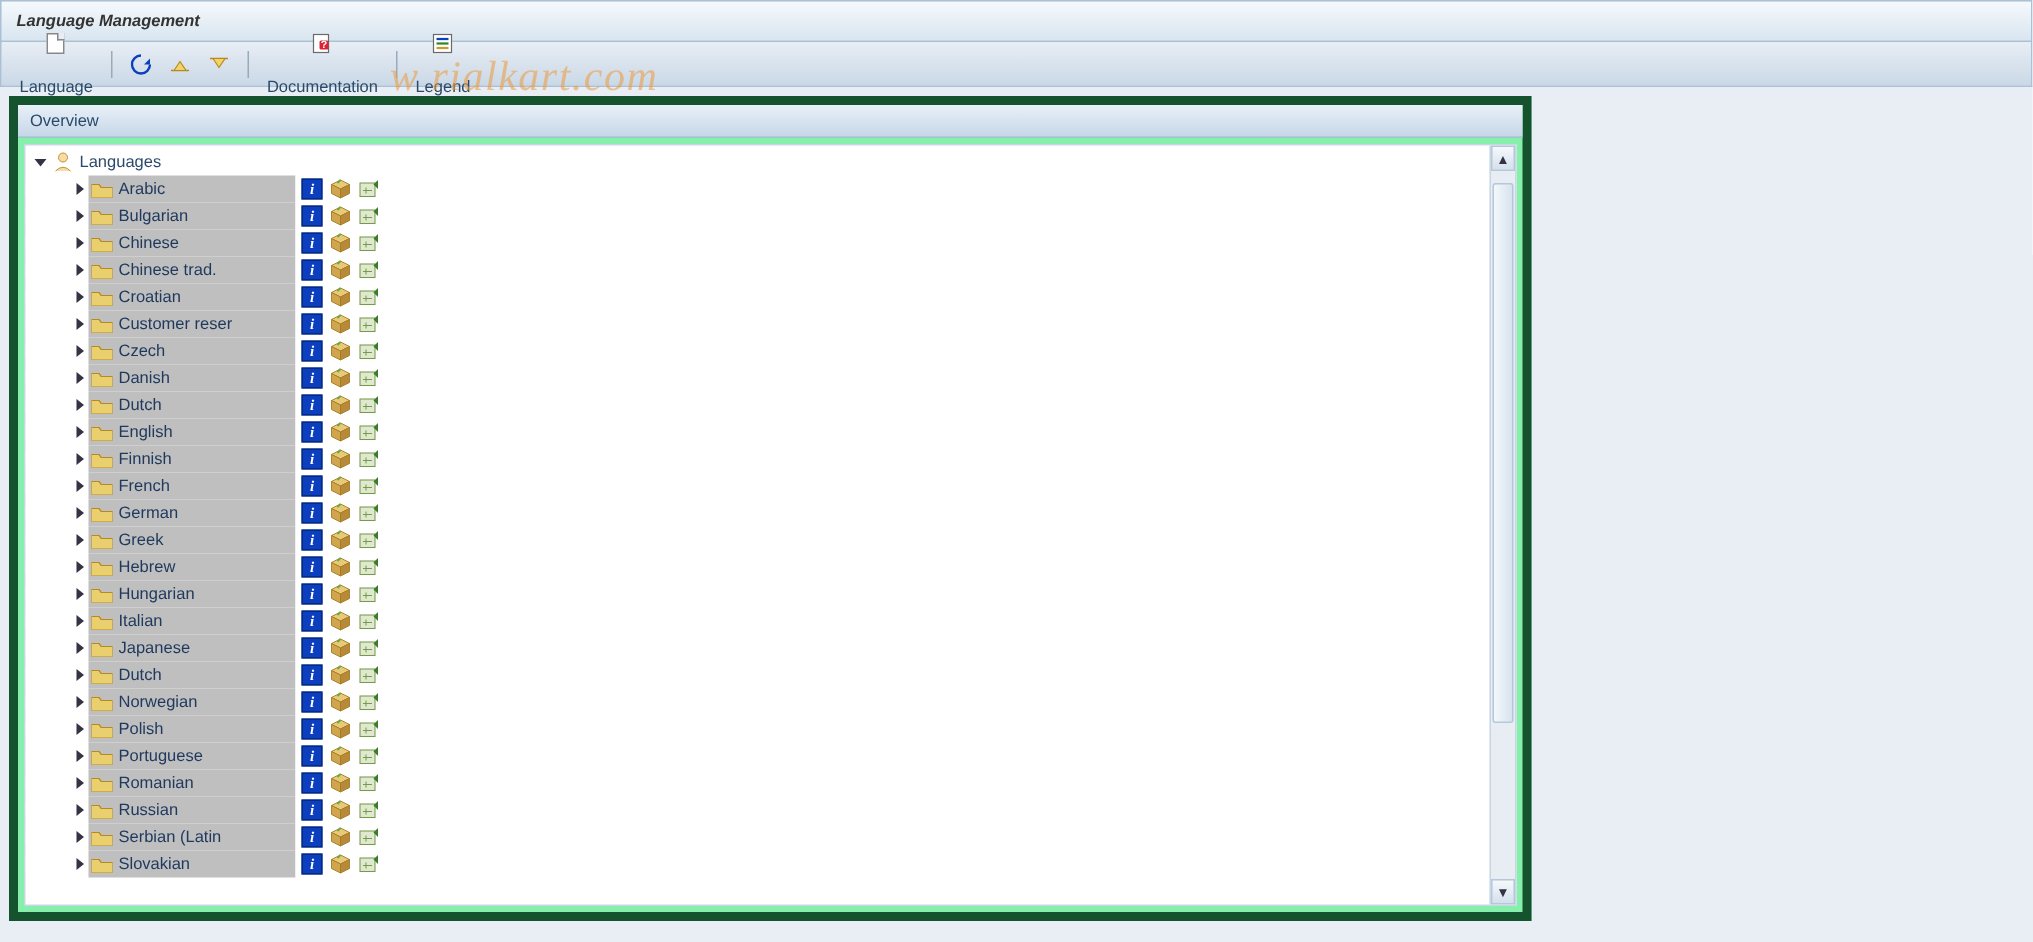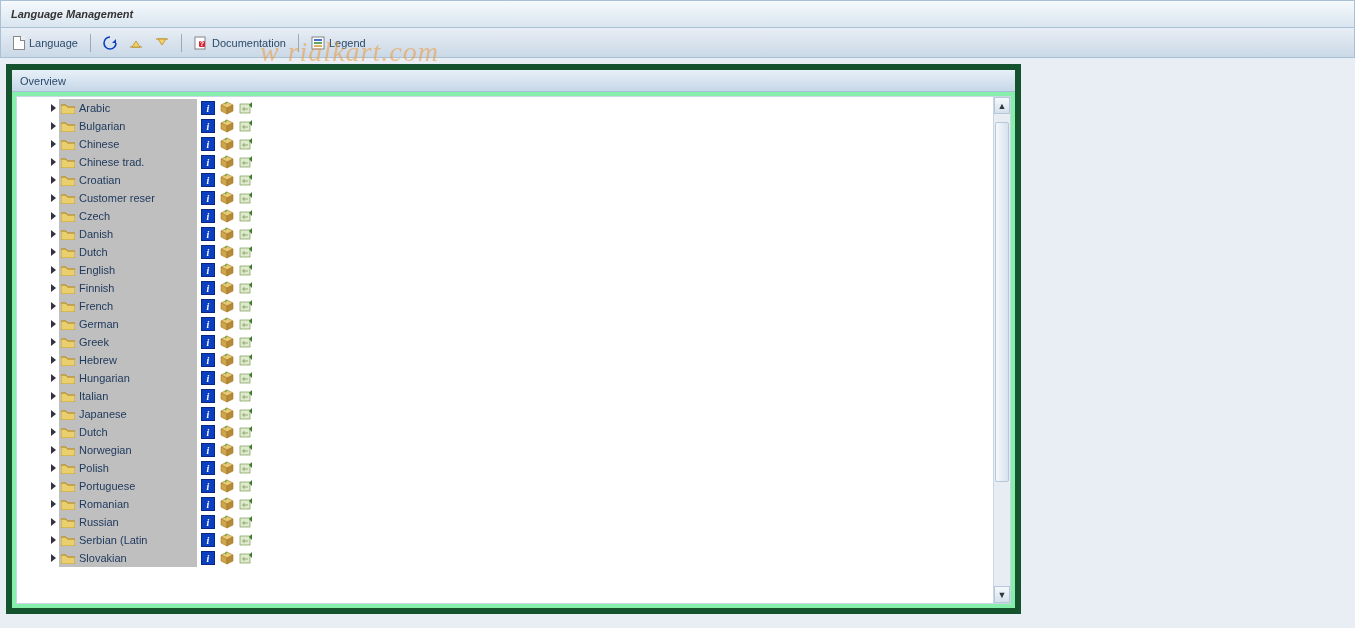--- a/index.html
+++ b/index.html
@@ -33,24 +33,25 @@
       border-right: 1px solid #aac0d5;
       border-bottom: 1px solid #aac0d5;
       display: flex;
       align-items: center;
       padding: 0 8px;
       gap: 4px;
     }
     .tb-btn {
       display: flex;
       align-items: center;
-      gap: 4px;
+      gap: 16px;
       padding: 2px 4px;
       color: #2a4a6a;
       cursor: pointer;
+      flex-direction: column;
     }
     .tb-sep {
       width: 1px;
       height: 18px;
       background: #9ab;
       margin: 0 4px;
     }
     .panel {
       margin: 6px;
       width: 1015px;
@@ -291,20 +292,29 @@
 
 <div class="watermark">w     rialkart.com</div>
 
 <div class="panel">
   <div class="panel-header">
     <span>Overview</span>
   </div>
   <div class="tree-wrap">
     <div class="tree-scroll">
       <div class="tree-root">
+        <div class="root-row">
+          <span class="icon tri-down"></span>
+          <span class="icon root-icon">
+              <svg width="14" height="14">
+                <use href="#sv-person"></use>
+              </svg>
+            </span>
+          <span>Languages</span>
+        </div>
         <div id="lang-rows">
             <div class="lang-row">
               <div class="cell-indent">
                 <span class="icon tri-right"></span>
               </div>
               <div class="cell-label">
                 <span class="icon folder">
                   <svg width="14" height="12">
                     <use href="#sv-folder"></use>
                   </svg>

